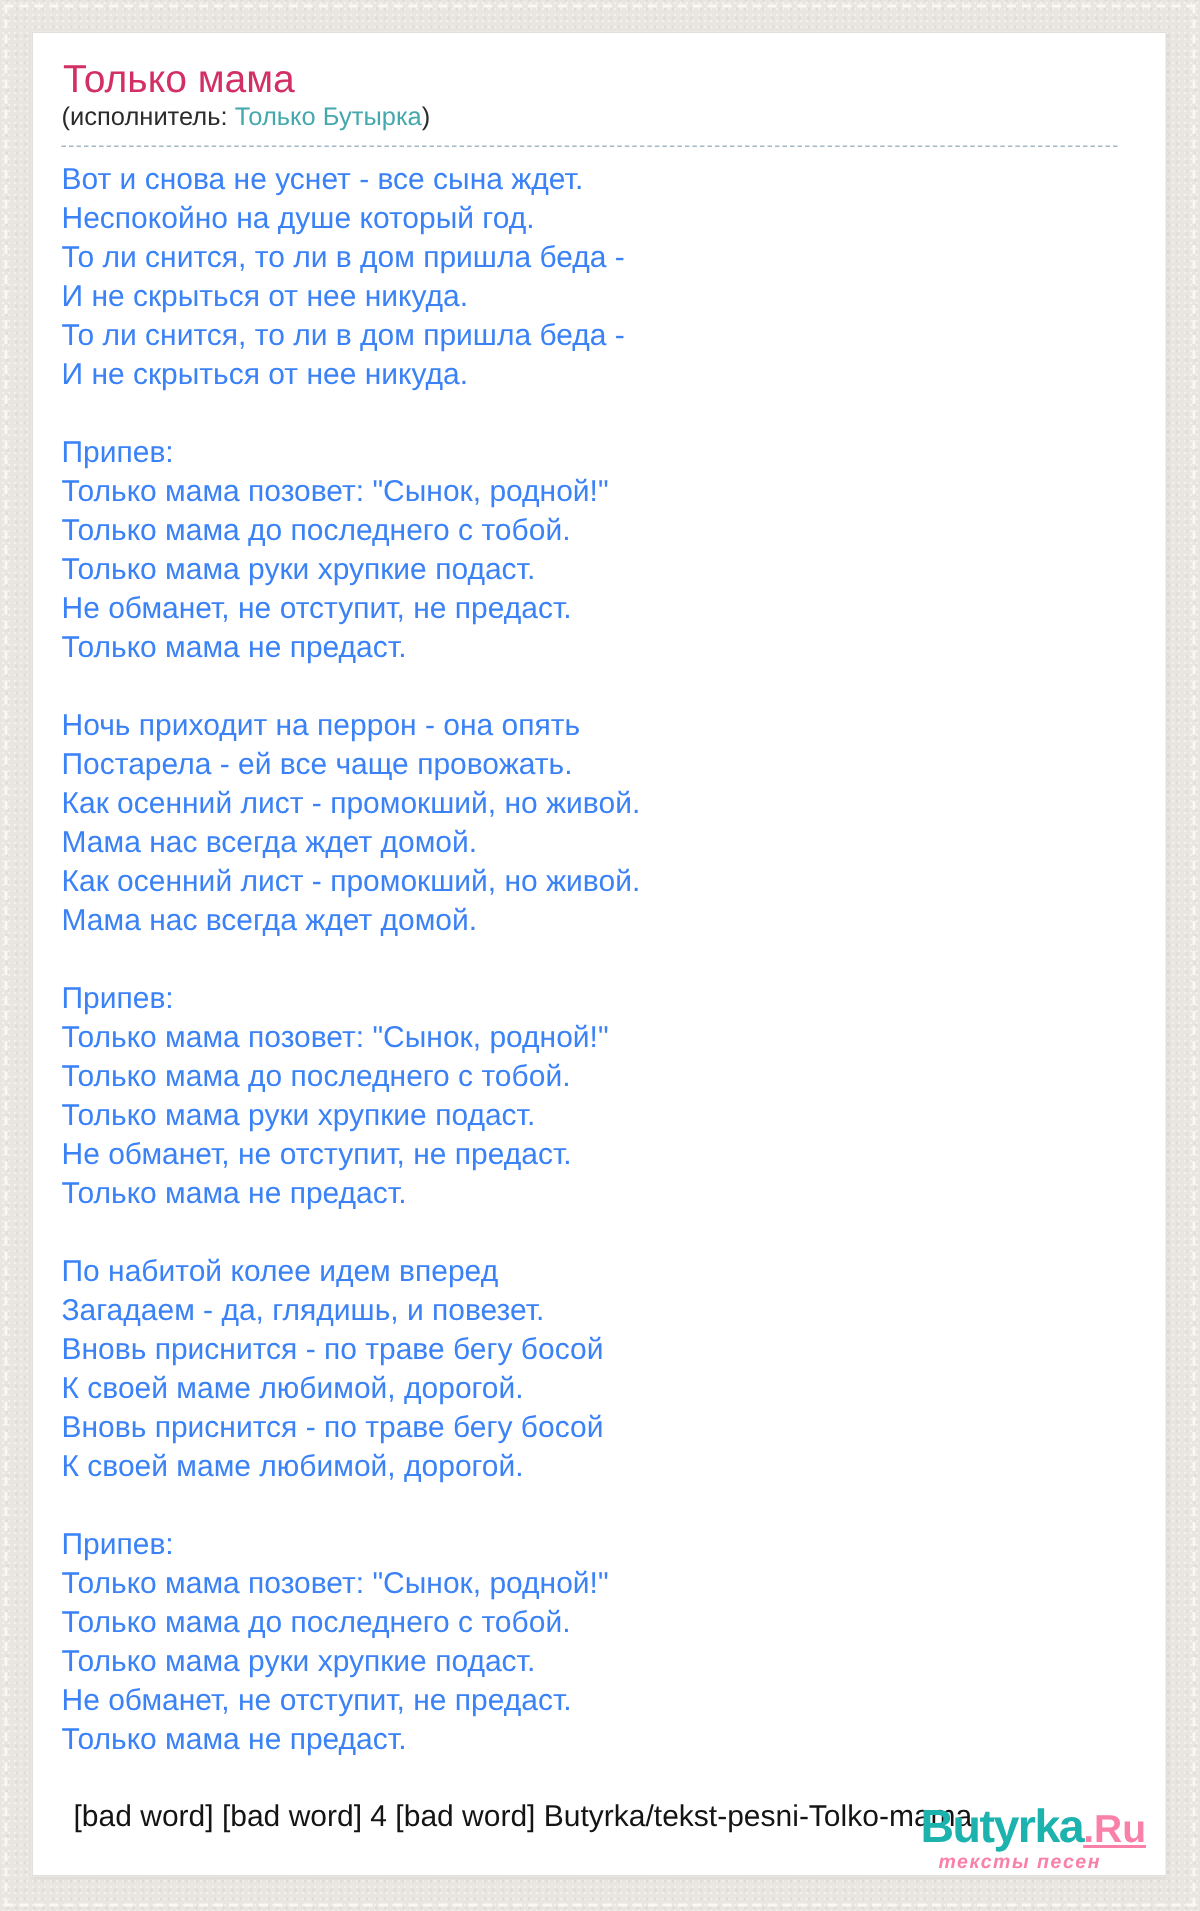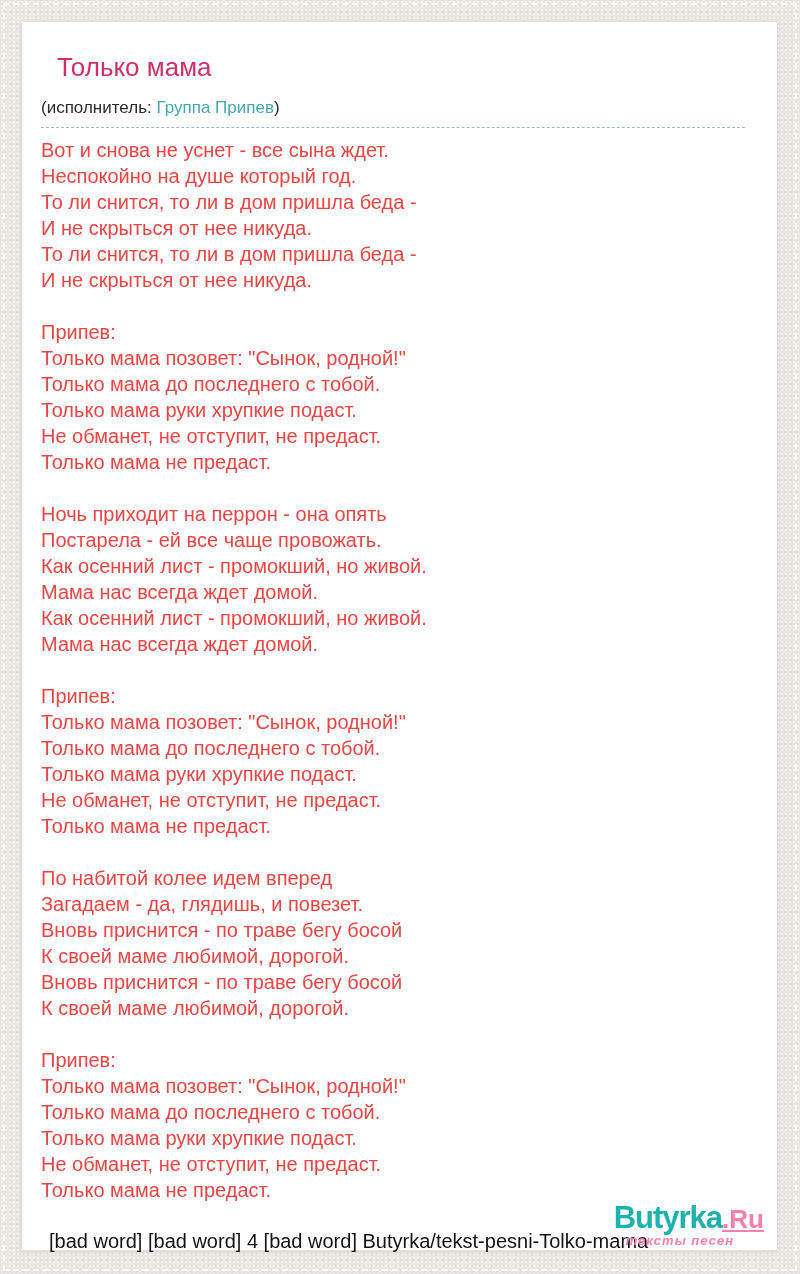--- a/index.html
+++ b/index.html
@@ -33,21 +33,21 @@
     height: 1230px;
     box-sizing: border-box;
     background: #ffffff;
     border: 1px solid #e3e0db;
     box-shadow: 0 1px 3px rgba(0,0,0,0.07);
   }
   .card-inner {
     padding: 14px 0 0 19px;
   }
   .song-title {
-    margin: 16px;
+    margin: 1px;
     font-size: 26px;
     font-weight: normal;
     line-height: 30px;
     color: #d23064;
   }
   .artist-row {
     font-size: 17px;
     line-height: 20px;
     color: #2b2b2b;
     margin: 0 32px 0 0;
@@ -56,21 +56,21 @@
   }
   .artist-link {
     color: #44a8ad;
     text-decoration: none;
     cursor: pointer;
   }
   .lyrics {
     margin-top: 9px;
     font-size: 20px;
     line-height: 26px;
-    color: #ef4444;
+    color: #3b82f6;
   }
   .stanza {
     white-space: pre-line;
     margin: 0 0 26px 0;
   }
   .stanza:last-child { margin-bottom: 0; }
   .footer-line {
     margin-top: 25px;
     padding-left: 8px;
     font-size: 20px;
@@ -113,21 +113,21 @@
 <body>
 
 <div class="page-border"></div>
 
 <div class="card">
   <div class="card-inner">
 
     <h1 class="song-title">Только мама</h1>
 
     <div class="artist-row">
-      <span>(исполнитель: </span><a class="artist-link">Группа Припев</a><span>)</span>
+      <span>(исполнитель: </span><a class="artist-link">Только Бутырка</a><span>)</span>
     </div>
 
     <div class="lyrics">
       <div class="stanza">Вот и снова не уснет - все сына ждет.
 Неспокойно на душе который год.
 То ли снится, то ли в дом пришла беда -
 И не скрыться от нее никуда.
 То ли снится, то ли в дом пришла беда -
 И не скрыться от нее никуда.</div>
       <div class="stanza">Припев:

